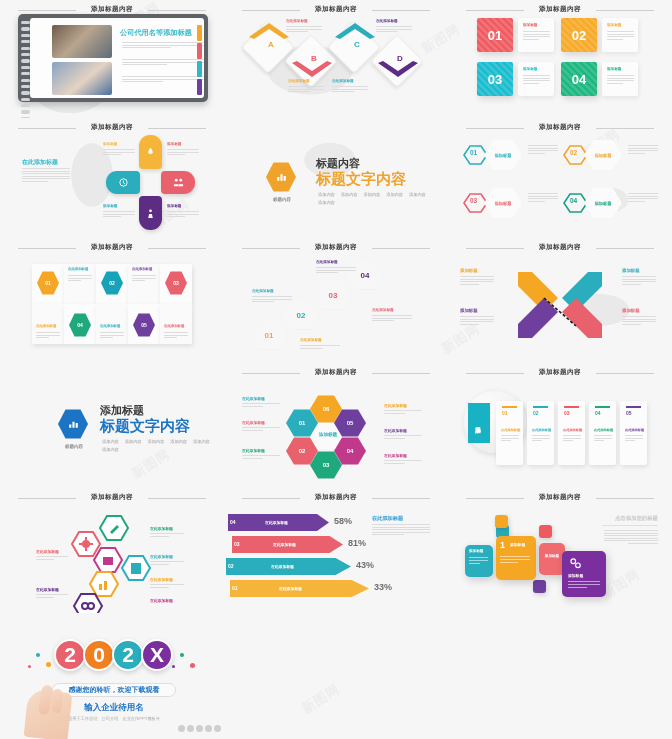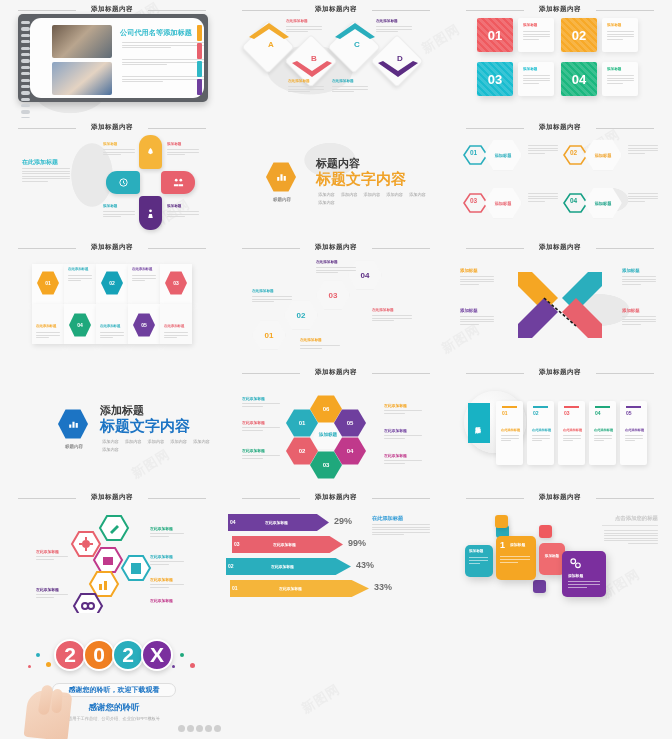--- a/index.html
+++ b/index.html
@@ -26,21 +26,21 @@
 
   .slide{position:absolute;overflow:hidden;}
   .stitle{position:absolute;top:5px;left:0;right:0;text-align:center;
           font-size:6.6px;font-weight:bold;color:#3a3a3a;letter-spacing:.4px;}
   .stitle .ln{position:absolute;top:50%;height:1px;background:#cfcfcf;width:26%;}
   .stitle .ln.l{left:8%}.stitle .ln.r{right:8%}
 
   
   .nb{position:absolute;left:18px;top:14px;width:190px;height:88px;
       background:#5e6166;border-radius:5px;box-shadow:0 3px 7px rgba(0,0,0,.22);}
-  .nb-in{position:absolute;left:12px;top:4px;right:4px;bottom:4px;background:#fdfdfd;border-radius:11px;}
+  .nb-in{position:absolute;left:12px;top:4px;right:4px;bottom:4px;background:#fdfdfd;border-radius:3px;}
   .rings{position:absolute;left:3px;top:7px;width:9px;height:76px;}
   .rings i{display:block;width:9px;height:3.3px;border-radius:3px;background:#cfd2d6;margin-bottom:3.1px;}
   .ph{position:absolute;left:22px;width:60px;height:33px;border-radius:2px;}
   .ph1{top:7px;background:linear-gradient(135deg,#6d5b4b,#b9a58e 45%,#5f6b76);}
   .ph2{top:44px;background:linear-gradient(140deg,#8aa3c2,#e4d3c2 55%,#4a6f9c);}
   .nb-h{position:absolute;left:90px;top:10px;font-size:7.2px;font-weight:bold;color:#35bccd;}
   .nb-p{position:absolute;left:92px;width:82px;}
   .nb-p i{display:block;height:1.4px;background:#d8d8d8;margin-bottom:2.3px;border-radius:1px;}
   .tabs{position:absolute;right:2px;top:7px;width:5px;}
   .tabs i{display:block;height:16px;margin-bottom:2px;border-radius:1px;}
@@ -691,29 +691,29 @@
 
   <div class="slide" id="s13" style="left:224px;top:488px;width:224px;height:125px">
     <div class="stitle"><span class="ln l"></span><span>添加标题内容</span><span class="ln r"></span></div>
 
     <div class="cube" style="left:4px;top:26px;background:#6f3f9e">
       <span style="position:absolute;left:2px;top:5px;font-size:5px;color:#fff;font-weight:bold">04</span>
       </div>
     <div class="arrow3d" style="left:19px;top:26px;width:86px;background:#6f3f9e">
       <span style="margin-left:22px;font-size:3.8px;font-weight:bold">在此添加标题</span>
       </div>
-    <div class="pct" style="left:110px;top:28px">29%</div>
+    <div class="pct" style="left:110px;top:28px">58%</div>
 
     <div class="cube" style="left:8px;top:48px;background:#e8616d">
       <span style="position:absolute;left:2px;top:5px;font-size:5px;color:#fff;font-weight:bold">03</span>
       </div>
     <div class="arrow3d" style="left:23px;top:48px;width:96px;background:#e8616d">
       <span style="margin-left:26px;font-size:3.8px;font-weight:bold">在此添加标题</span>
       </div>
-    <div class="pct" style="left:124px;top:50px">99%</div>
+    <div class="pct" style="left:124px;top:50px">81%</div>
 
     <div class="cube" style="left:2px;top:70px;background:#2aaebd">
       <span style="position:absolute;left:2px;top:5px;font-size:5px;color:#fff;font-weight:bold">02</span>
       </div>
     <div class="arrow3d" style="left:17px;top:70px;width:110px;background:#2aaebd">
       <span style="margin-left:30px;font-size:3.8px;font-weight:bold">在此添加标题</span>
       </div>
     <div class="pct" style="left:132px;top:72px">43%</div>
 
     <div class="cube" style="left:6px;top:92px;background:#f5b53a">
@@ -789,21 +789,21 @@
     <div class="dot" style="left:28px;top:52px;width:3px;height:3px;background:#e8616d"></div>
     <div class="dot" style="left:180px;top:40px;width:4px;height:4px;background:#1fa87c"></div>
     <div class="dot" style="left:190px;top:50px;width:5px;height:5px;background:#e8616d"></div>
     <div class="dot" style="left:172px;top:52px;width:3px;height:3px;background:#6f3f9e"></div>
     <div class="circ" style="left:54px;top:26px;width:32px;height:32px;background:#e8616d">2</div>
     <div class="circ" style="left:83px;top:26px;width:32px;height:32px;background:#f07f22">0</div>
     <div class="circ" style="left:112px;top:26px;width:32px;height:32px;background:#2aaebd">2</div>
     <div class="circ" style="left:141px;top:26px;width:32px;height:32px;background:#7b2f9e">X</div>
     <div style="position:absolute;left:52px;top:70px;width:124px;height:14px;border:1px solid #dedede;border-radius:7px;background:rgba(255,255,255,.5)"></div>
     <div style="position:absolute;left:52px;top:72px;width:124px;text-align:center;font-size:7px;font-weight:bold;color:#1c74c4">感谢您的聆听，欢迎下载观看</div>
-    <div style="position:absolute;left:52px;top:89px;width:124px;text-align:center;font-size:8.5px;font-weight:bold;color:#1c74c4">感谢您的聆听</div>
+    <div style="position:absolute;left:52px;top:89px;width:124px;text-align:center;font-size:8.5px;font-weight:bold;color:#1c74c4">输入企业待用名</div>
     <div style="position:absolute;left:42px;top:103px;width:144px;text-align:center;font-size:4.2px;color:#a8a8a8">适用于工作总结、公司介绍、企业宣传PPT模板等</div>
 
     <div class="hand" style="left:26px;top:78px;width:44px;height:48px;border-radius:18px 6px 4px 4px;transform:rotate(6deg);opacity:.95"></div>
     <div class="hand" style="left:40px;top:72px;width:11px;height:30px;border-radius:6px;transform:rotate(10deg)"></div>
     <div class="hand" style="left:52px;top:76px;width:10px;height:24px;border-radius:6px;transform:rotate(4deg)"></div>
 
     <div style="position:absolute;left:178px;top:112px;display:flex;gap:2px">
       <span class="dot" style="position:relative;width:7px;height:7px;background:#cfcfcf"></span>
       <span class="dot" style="position:relative;width:7px;height:7px;background:#cfcfcf"></span>
       <span class="dot" style="position:relative;width:7px;height:7px;background:#cfcfcf"></span>

